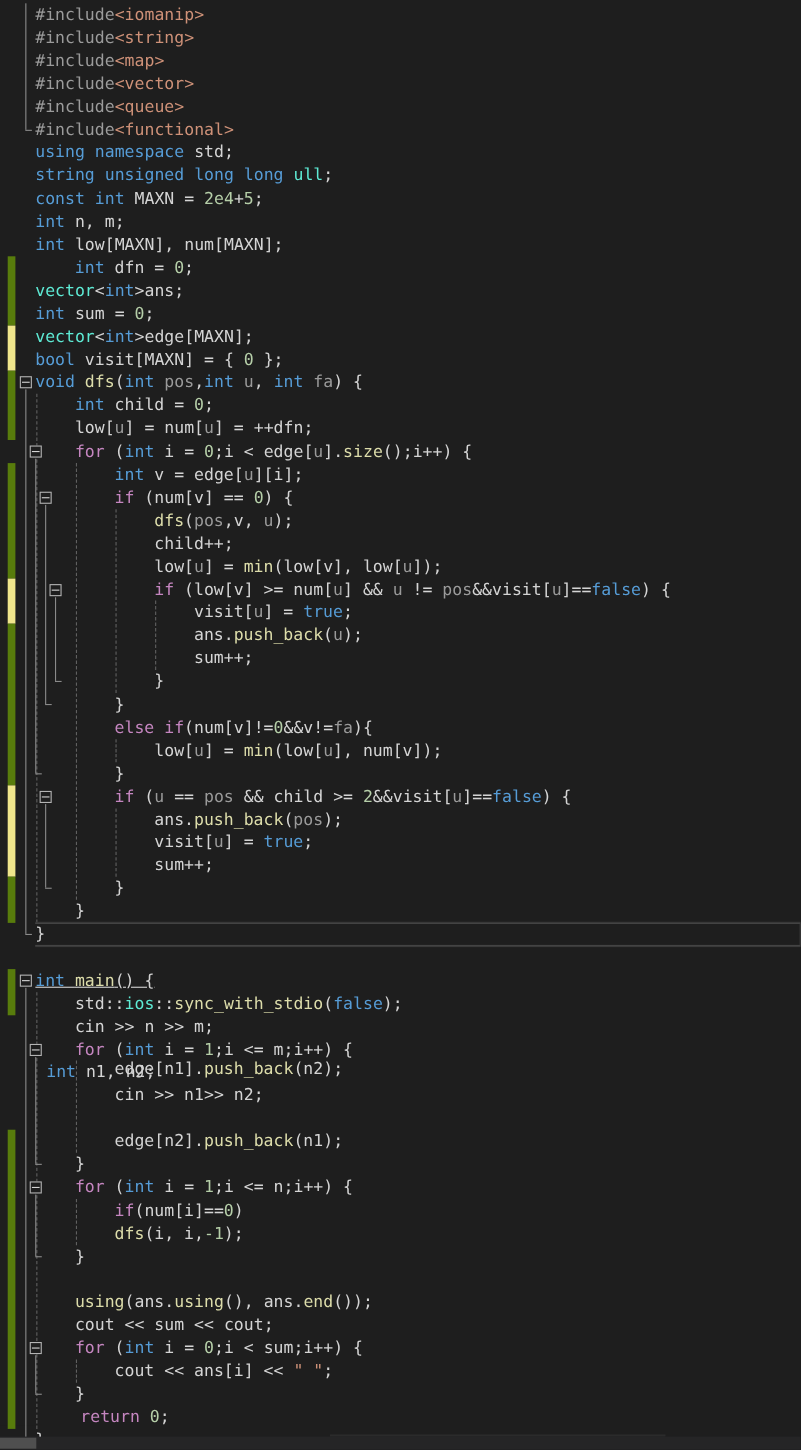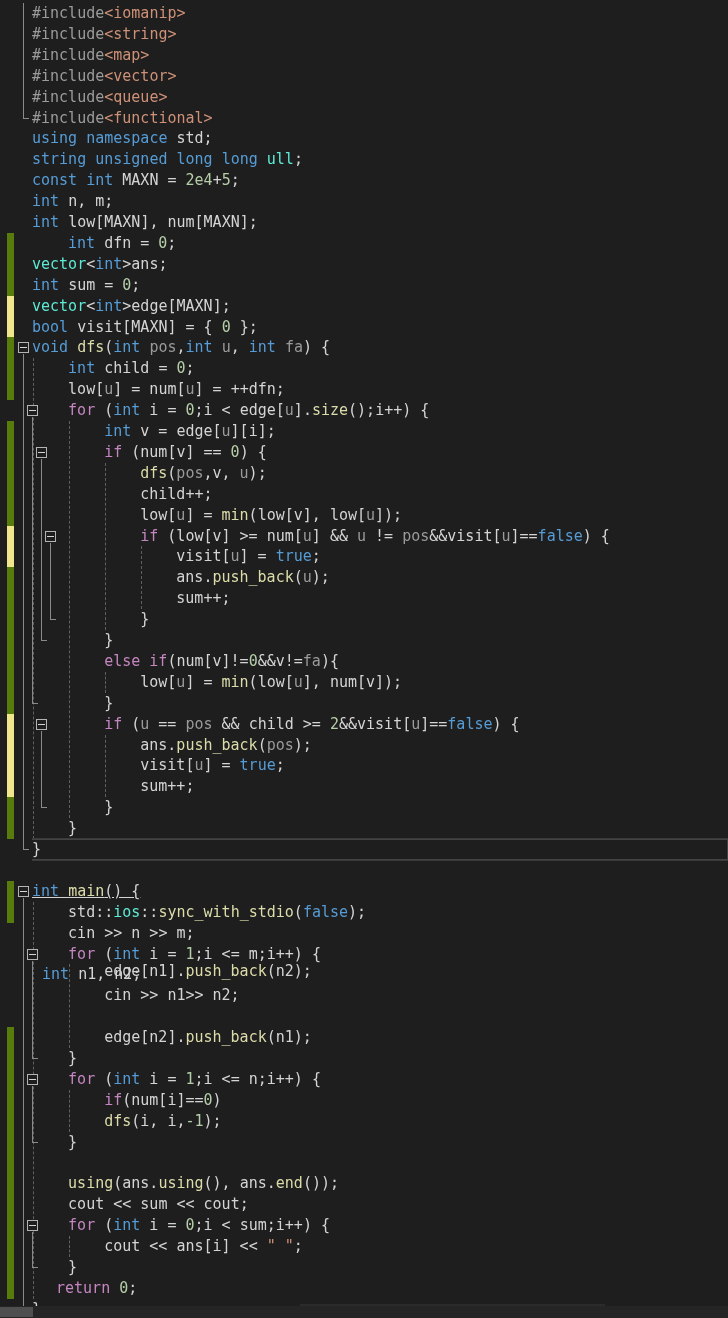--- a/index.html
+++ b/index.html
@@ -169,21 +169,21 @@
       <div class="line" style="position: absolute; left: 0px; top: 1068.9px; padding-left: 68.08px;"><span class="ctl">for</span><span class="punc"> (</span><span class="kw">int</span><span class="punc"> </span><span class="id">i</span><span class="punc"> = </span><span class="num">1</span><span class="punc">;</span><span class="id">i</span><span class="punc"> &lt;= </span><span class="id">n</span><span class="punc">;</span><span class="id">i</span><span class="punc">++) {</span></div>
       <div class="line" style="position: absolute; left: 0px; top: 1089.8px; padding-left: 104.16px;"><span class="ctl">if</span><span class="punc">(</span><span class="id">num</span><span class="punc">[</span><span class="id">i</span><span class="punc">]==</span><span class="num">0</span><span class="punc">)</span></div>
       <div class="line" style="position: absolute; left: 0px; top: 1110.7px; padding-left: 104.16px;"><span class="fn">dfs</span><span class="punc">(</span><span class="id">i</span><span class="punc">, </span><span class="id">i</span><span class="punc">,</span><span class="num">-1</span><span class="punc">);</span></div>
       <div class="line" style="position: absolute; left: 0px; top: 1131.6px; padding-left: 68.08px;"><span class="punc">}</span></div>
       <div class="line" style="position: absolute; left: 0px; top: 1152.5px; padding-left: 32px;"></div>
       <div class="line" style="position: absolute; left: 0px; top: 1173.4px; padding-left: 68.08px;"><span class="fn">using</span><span class="punc">(</span><span class="id">ans</span><span class="punc">.</span><span class="fn">using</span><span class="punc">(), </span><span class="id">ans</span><span class="punc">.</span><span class="fn">end</span><span class="punc">());</span></div>
       <div class="line" style="position: absolute; left: 0px; top: 1194.3px; padding-left: 68.08px;"><span class="id">cout</span><span class="punc"> &lt;&lt; </span><span class="id">sum</span><span class="punc"> &lt;&lt; </span><span class="id">cout</span><span class="punc">;</span></div>
       <div class="line" style="position: absolute; left: 0px; top: 1215.2px; padding-left: 68.08px;"><span class="ctl">for</span><span class="punc"> (</span><span class="kw">int</span><span class="punc"> </span><span class="id">i</span><span class="punc"> = </span><span class="num">0</span><span class="punc">;</span><span class="id">i</span><span class="punc"> &lt; </span><span class="id">sum</span><span class="punc">;</span><span class="id">i</span><span class="punc">++) {</span></div>
       <div class="line" style="position: absolute; left: 0px; top: 1236.1px; padding-left: 104.16px;"><span class="id">cout</span><span class="punc"> &lt;&lt; </span><span class="id">ans</span><span class="punc">[</span><span class="id">i</span><span class="punc">] &lt;&lt; </span><span class="str">" "</span><span class="punc">;</span></div>
       <div class="line" style="position: absolute; left: 0px; top: 1257px; padding-left: 68.08px;"><span class="punc">}</span></div>
-      <div class="line" style="position: absolute; left: 0px; top: 1277.9px; padding-left: 56px;"><span class="ctl">return</span><span class="punc"> </span><span class="num">0</span><span class="punc">;</span></div>
+      <div class="line" style="position: absolute; left: 0px; top: 1277.9px; padding-left: 73px;"><span class="ctl">return</span><span class="punc"> </span><span class="num">0</span><span class="punc">;</span></div>
       <div class="line" style="position: absolute; left: 0px; top: 1298.8px; padding-left: 32px;"><span class="punc">}</span></div>
     </div>
 
   <div class="gutter" id="gutterlayer">
       <div class="chg add" style="top: 232.9px; height: 62.7px;"></div>
       <div class="chg mod" style="top: 295.6px; height: 41.8px;"></div>
       <div class="chg add" style="top: 337.4px; height: 62.7px;"></div>
       <div class="chg add" style="top: 421px; height: 104.5px;"></div>
       <div class="chg mod" style="top: 525.5px; height: 41.8px;"></div>
       <div class="chg add" style="top: 567.3px; height: 146.3px;"></div>

